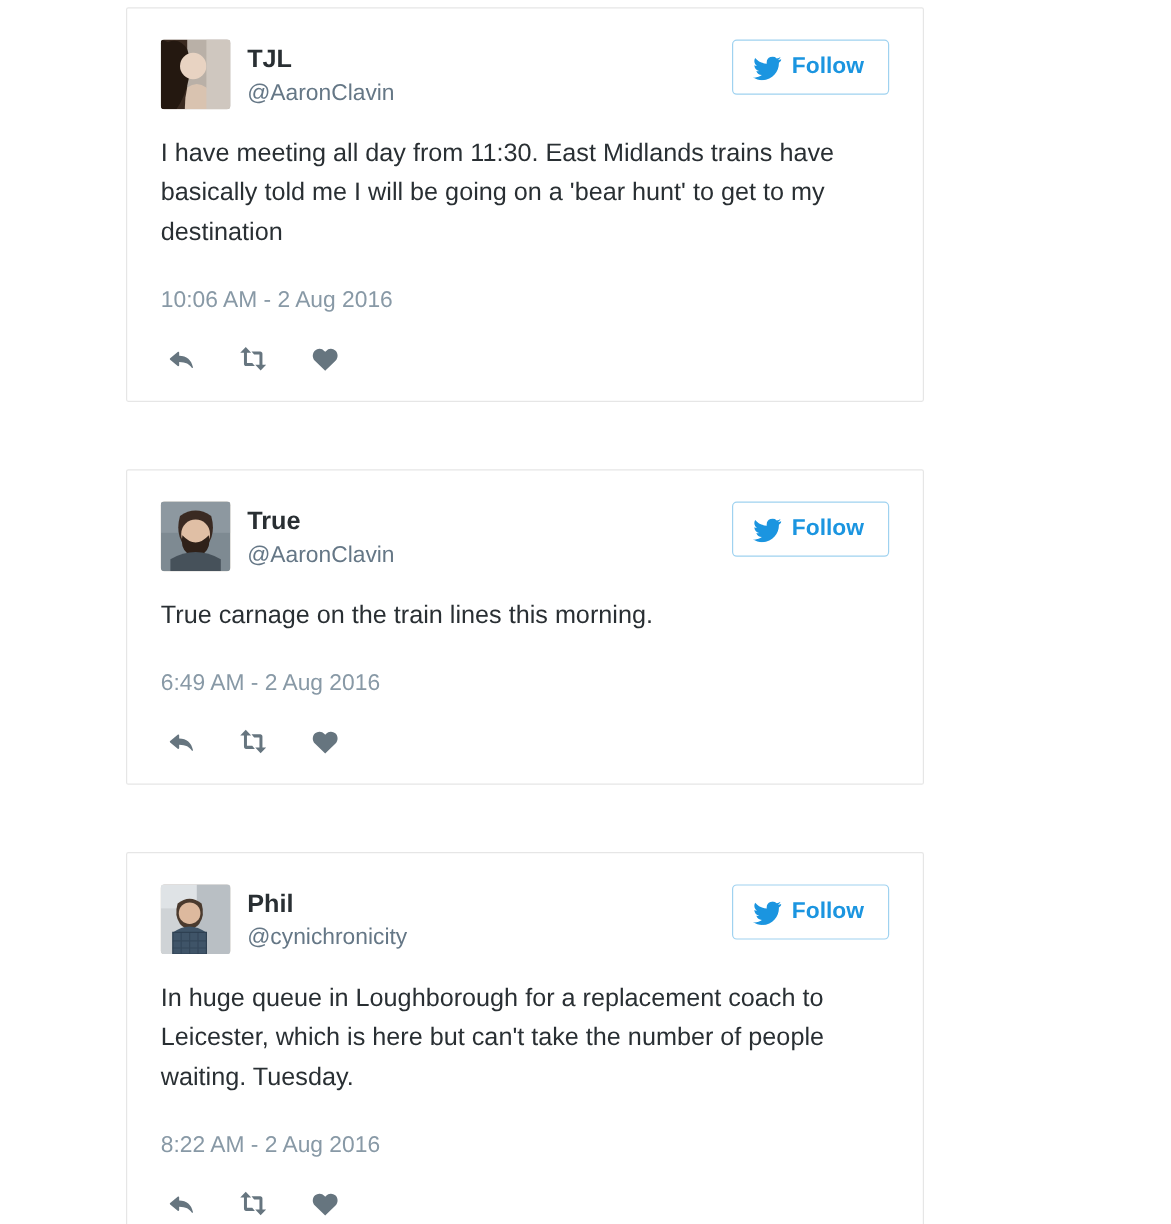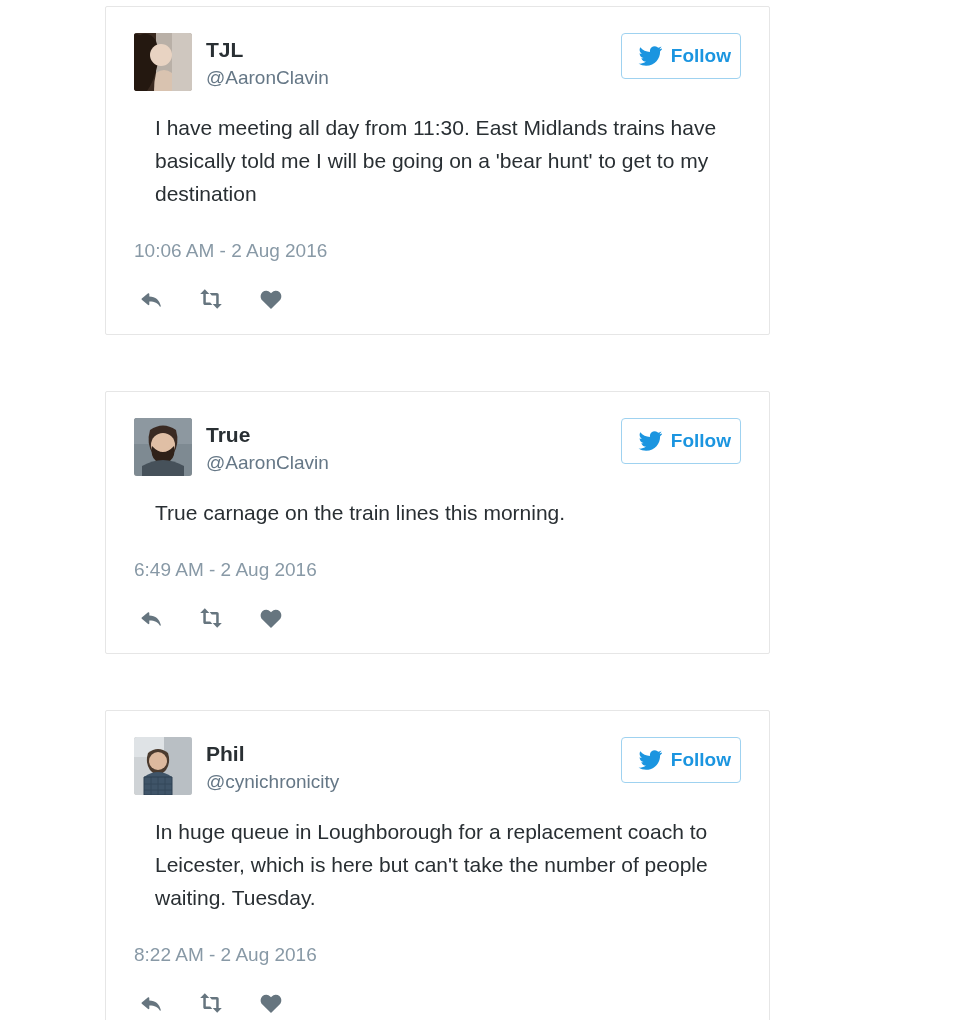--- a/index.html
+++ b/index.html
@@ -76,43 +76,42 @@
 
   .handle {
     font-size: 19px;
     color: #657786;
     line-height: 26px;
     margin-top: 2px;
   }
 
   .follow-btn {
     display: inline-flex;
-    align-items: center;
+    align-items: flex-end;
     gap: 9px;
     border: 1px solid #9fd2f0;
     border-radius: 4px;
     background: #ffffff;
     color: #1b95e0;
     font-size: 19px;
     font-weight: bold;
-    padding: 11px 9px 11px 16px;
+    padding: 11px 20px 11px 16px;
     line-height: 22px;
     cursor: pointer;
     white-space: nowrap;
   }
 
   .follow-btn .bird { width: 24px; height: 20px; display: block; }
 
   .tweet-text {
     font-size: 21px;
     line-height: 33px;
     color: #292f33;
     margin-top: 20px;
     max-width: 660px;
-    margin-left: 21px;
   }
 
   .timestamp {
     font-size: 19px;
     color: #8899a6;
     margin-top: 28px;
     line-height: 26px;
   }
 
   .actions {

